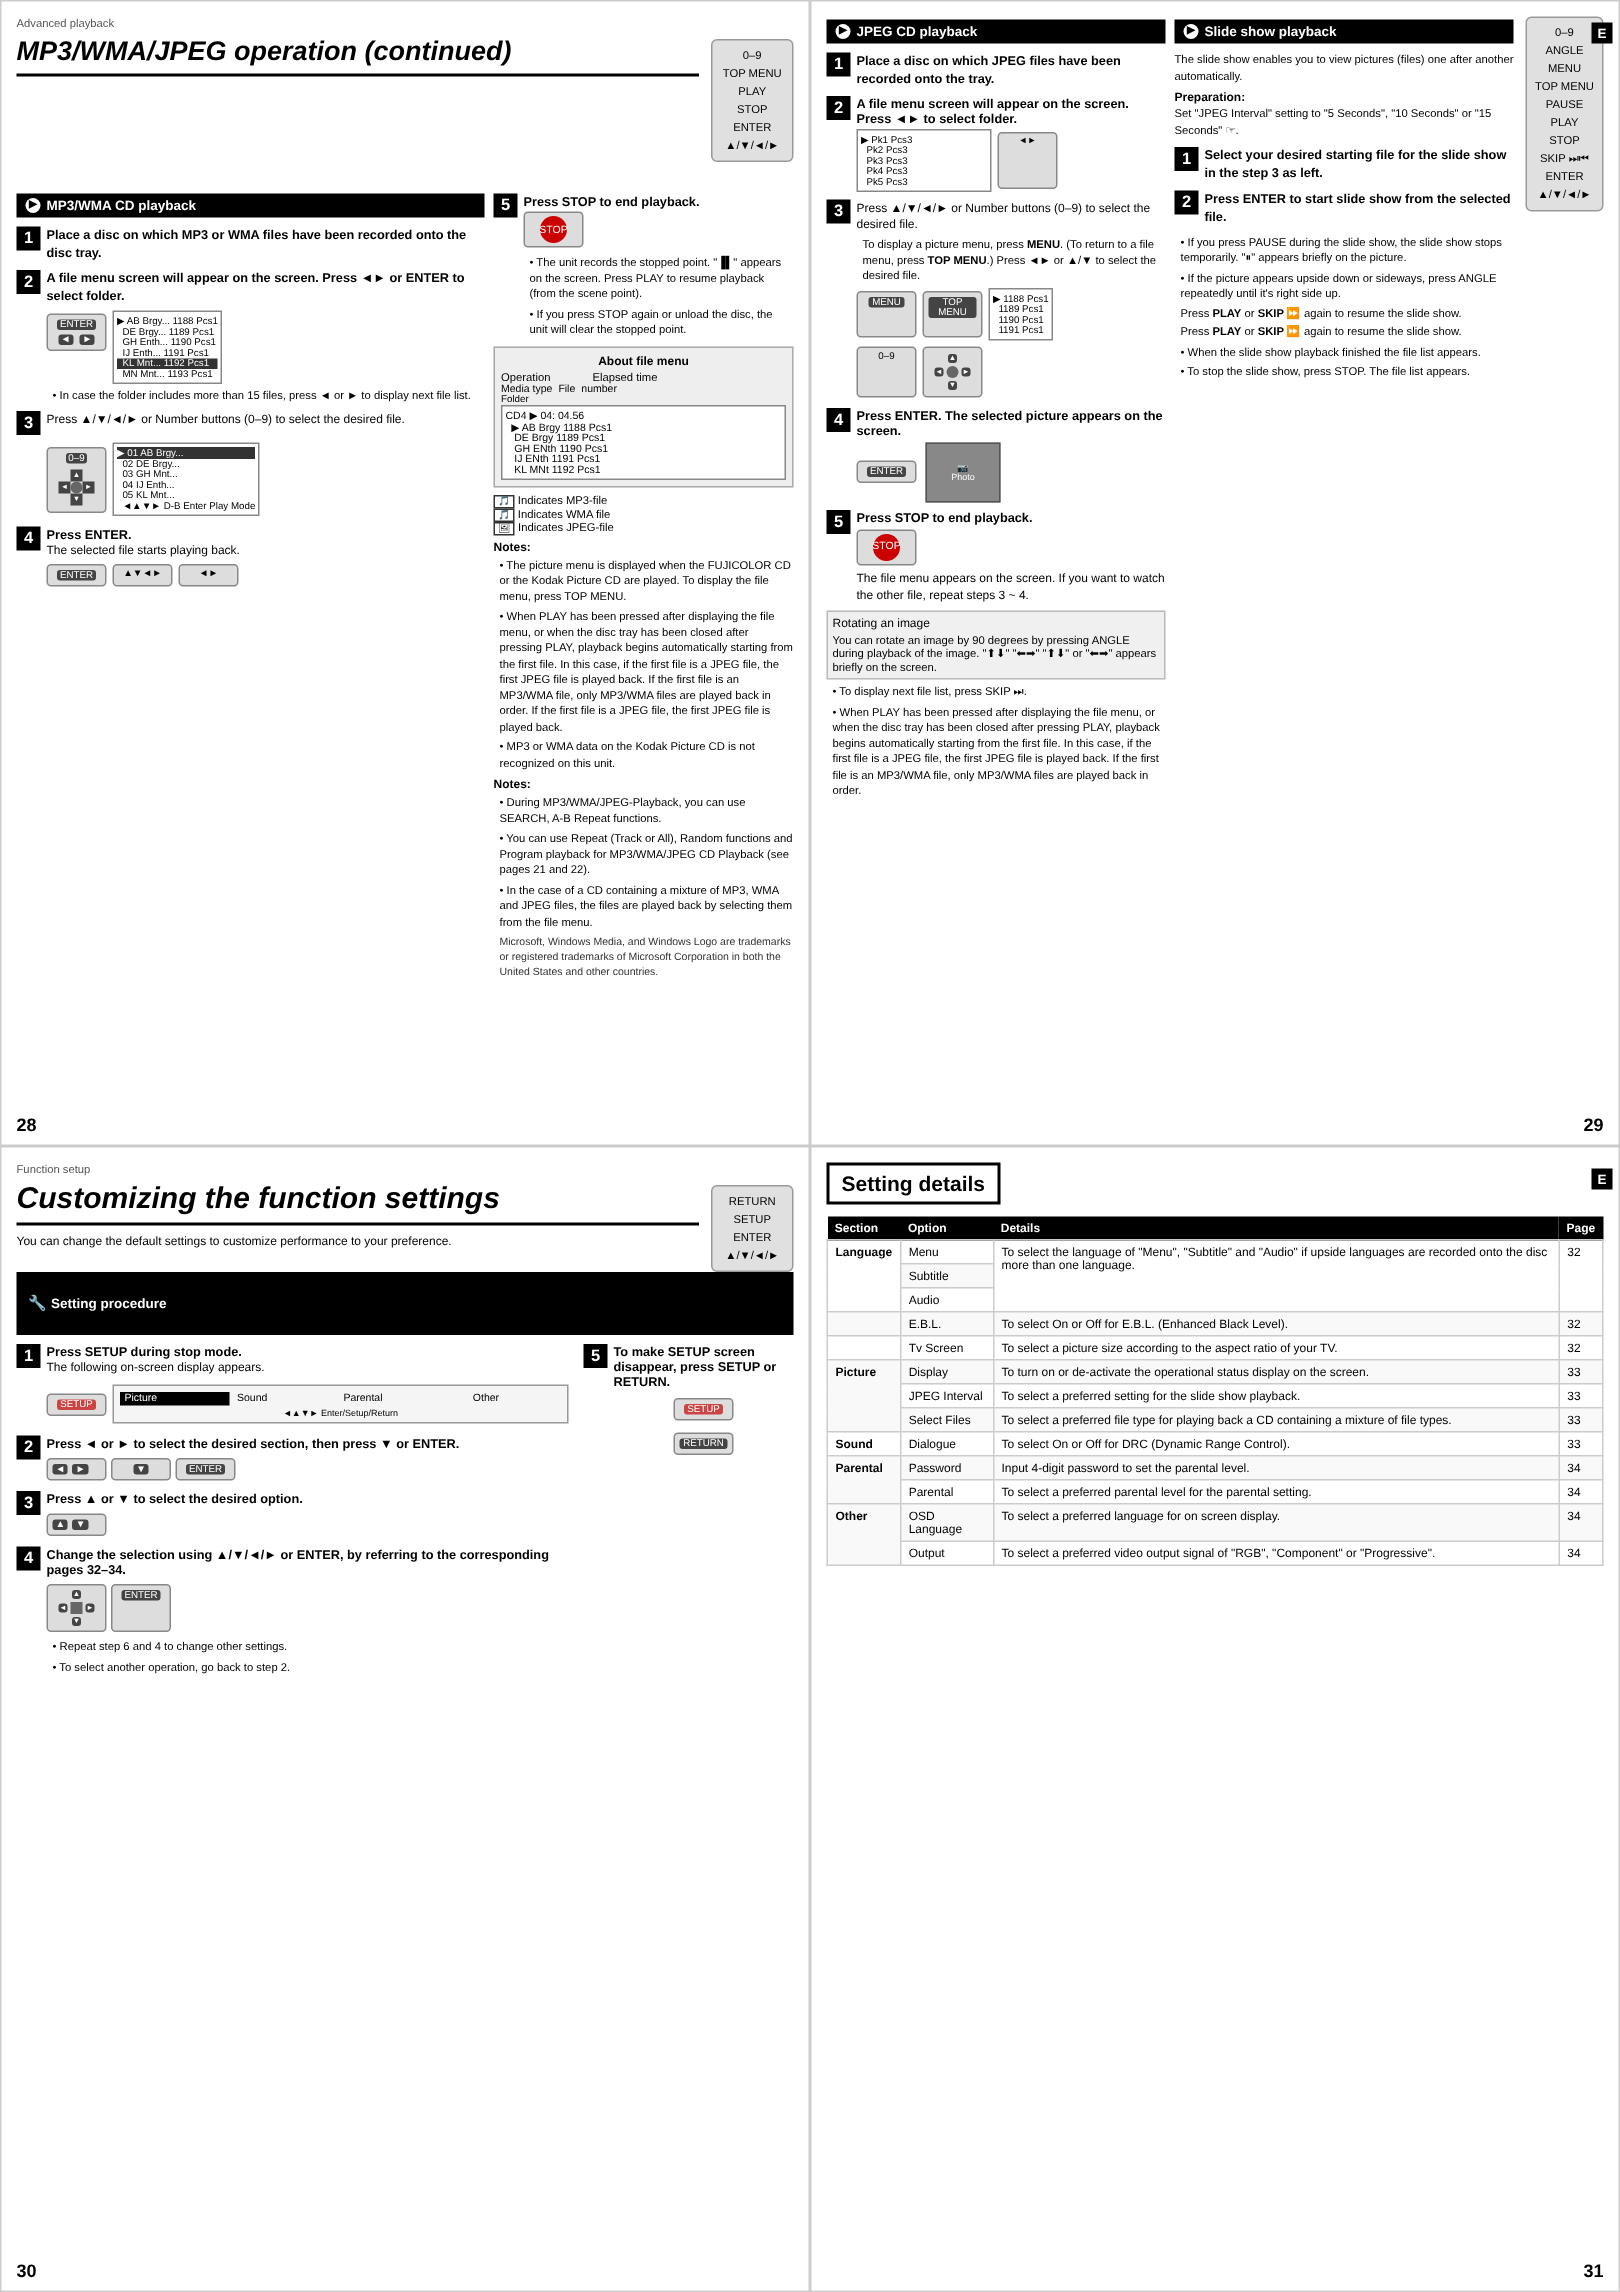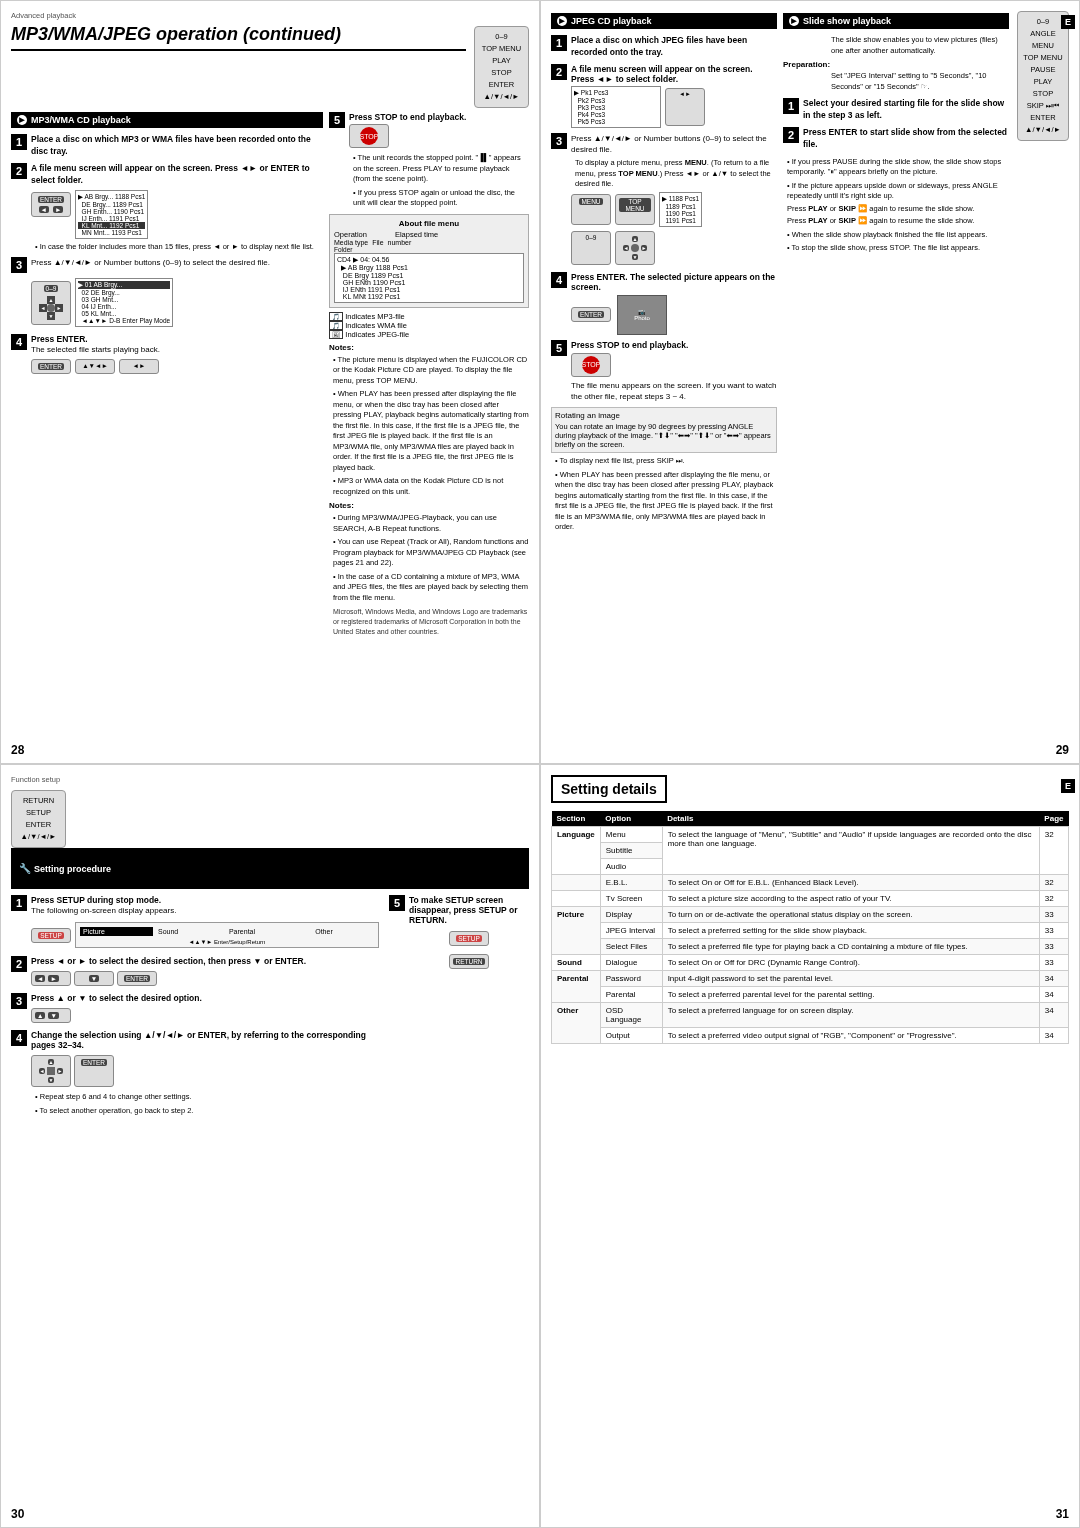--- a/index.html
+++ b/index.html
@@ -207,21 +207,20 @@
       width: 28px;
       height: 28px;
       position: relative;
       display: inline-block;
       margin: 2px auto;
     }
     .sub-note {
       font-size: 7.5px;
       line-height: 1.4;
       margin-top: 2px;
-      margin-left: 48px;
     }
     .about-file-menu {
       background: #eee;
       border: 1px solid #aaa;
       padding: 4px;
       margin: 4px 0;
       font-size: 7.5px;
     }
     .about-file-menu .title {
       font-weight: bold;
@@ -282,21 +281,21 @@
           <div>0–9</div>
           <div>TOP MENU</div>
           <div>PLAY</div>
           <div>STOP</div>
           <div>ENTER</div>
           <div>▲/▼/◄/►</div>
         </div>
       </div>
     </div>
 
-    <div style="display:flex; gap:6px; margin-top:4px;">
+    <div style="display:flex; gap:6px; margin-top:21px;">
       <div style="flex:1;">
         <div class="section-header">
           <span class="icon-circle">▶</span>
           <span>MP3/WMA CD playback</span>
         </div>
 
         <div class="step-row">
           <div class="step-number">1</div>
           <div class="step-text bold-step">Place a disc on which MP3 or WMA files have been recorded onto the disc tray.</div>
         </div>
@@ -598,20 +597,24 @@
       </div>
     </div>
 
     <div class="page-num page-num-right">29</div>
   </div>
 
   <div class="quadrant">
     <div class="top-label">Function setup</div>
 
     <div style="display:flex; align-items:flex-start; gap:8px;">
+      <div style="flex:1;">
+        <div class="customizing-title">Customizing the function settings</div>
+        <div style="font-size:8px; margin-bottom:6px;">You can change the default settings to customize performance to your preference.</div>
+      </div>
       <div class="remote-box" style="margin-top:2px; width:55px;">
         <div class="remote-lines">
           <div>RETURN</div>
           <div>SETUP</div>
           <div>ENTER</div>
           <div>▲/▼/◄/►</div>
         </div>
       </div>
     </div>
 

